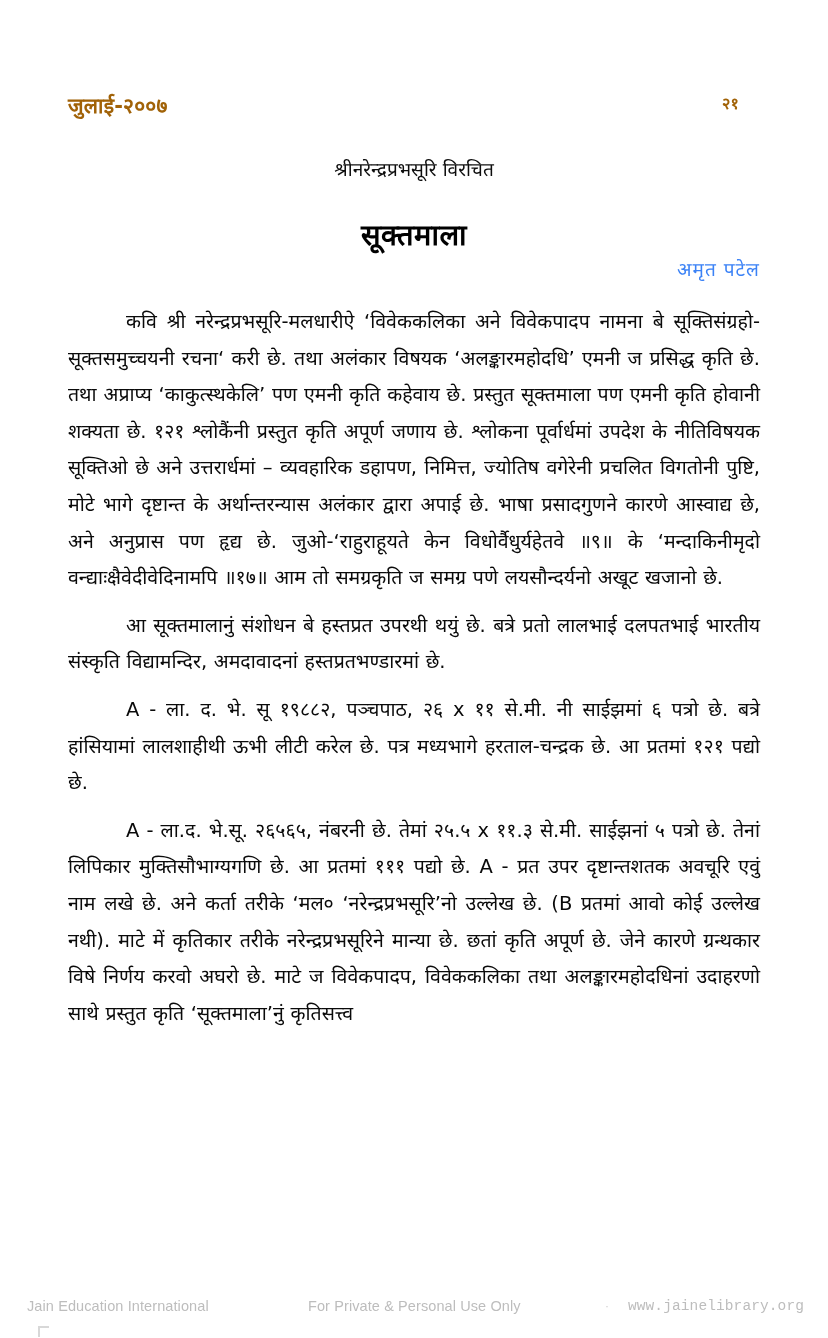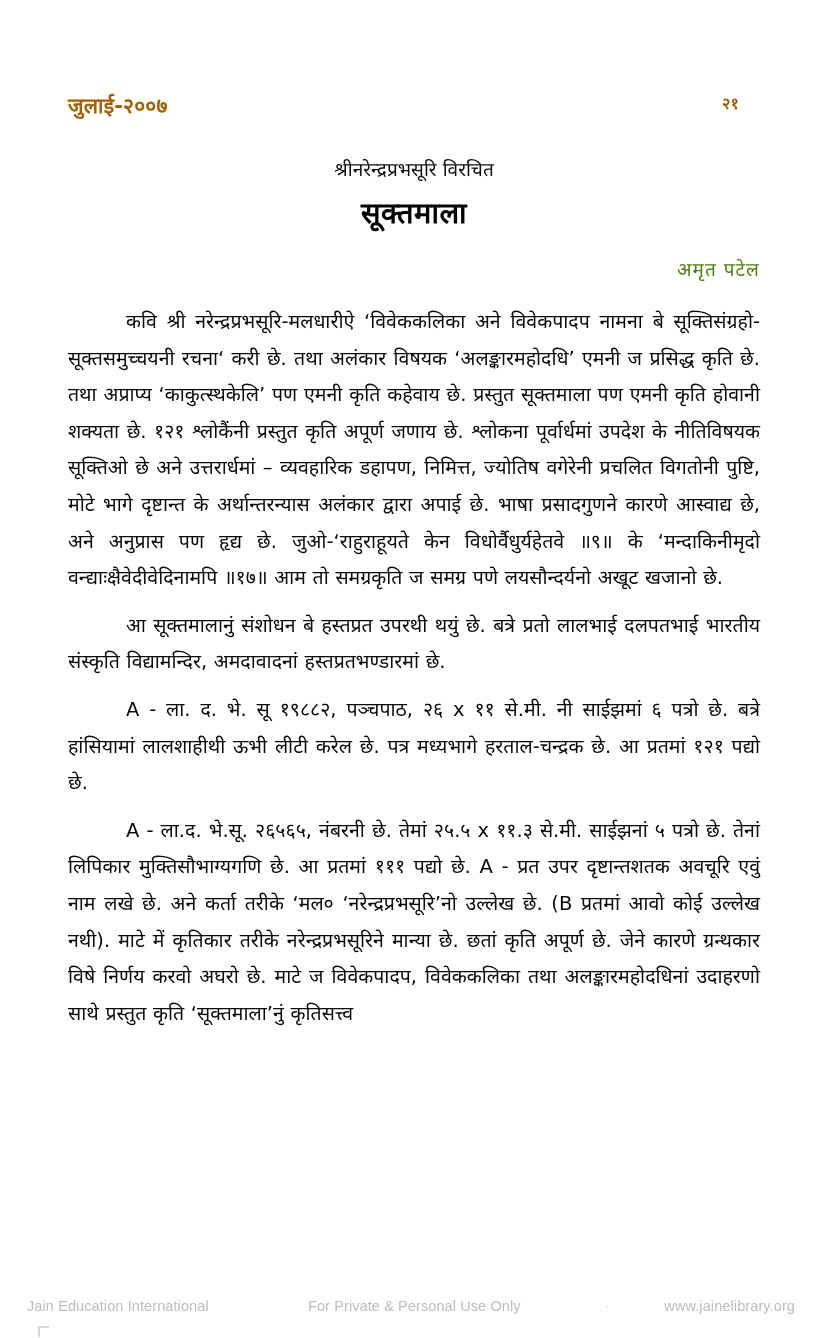--- a/index.html
+++ b/index.html
@@ -57,38 +57,38 @@
   .attribution {
     font-family: "DejaVu Sans", sans-serif;
     font-size: 19px;
     font-weight: 400;
     color: #0d0d0d;
     line-height: 1.2;
     white-space: nowrap;
     text-align: center;
   }
   .work-title {
-    margin-top: 16px;
+    margin-top: 38px;
     font-family: "DejaVu Sans", sans-serif;
     font-size: 29px;
     font-weight: 700;
     letter-spacing: 0.5px;
     color: #000000;
     line-height: 1.15;
   }
 
   
   .byline {
     position: absolute;
     top: 256px;
     right: 68px;
     font-family: "DejaVu Sans", sans-serif;
     font-size: 19px;
     font-weight: 400;
-    color: #4d7c0f;
+    color: #3b82f6;
     white-space: nowrap;
     letter-spacing: 1px;
   }
 
   
   .body-text {
     position: absolute;
     top: 298px;
     left: 68px;
     width: 692px;
@@ -134,21 +134,22 @@
     left: 308px;
   }
   .footer .f-dot {
     position: absolute;
     left: 605px;
     color: #cfcfcf;
     font-size: 12px;
   }
   .footer .f-right {
     position: absolute;
-    right: 33px;
+    right: 24px;
+    font-family: Liberation Mono, monospace;
   }
 
   
   .scan-mark {
     position: absolute;
     left: 38px;
     top: 1326px;
     width: 9px;
     height: 9px;
     border-left: 2px solid #d8d8d8;

